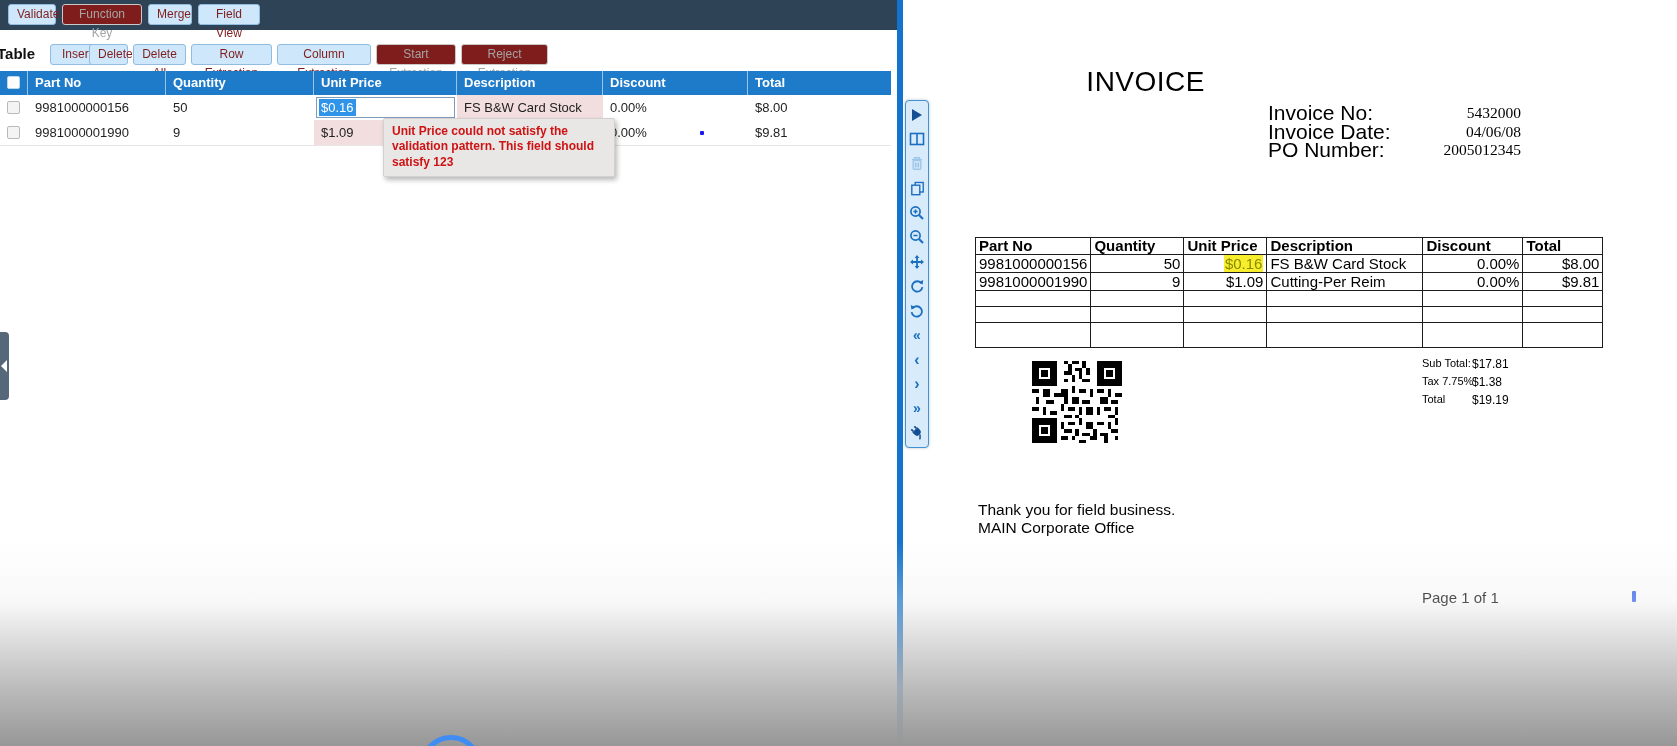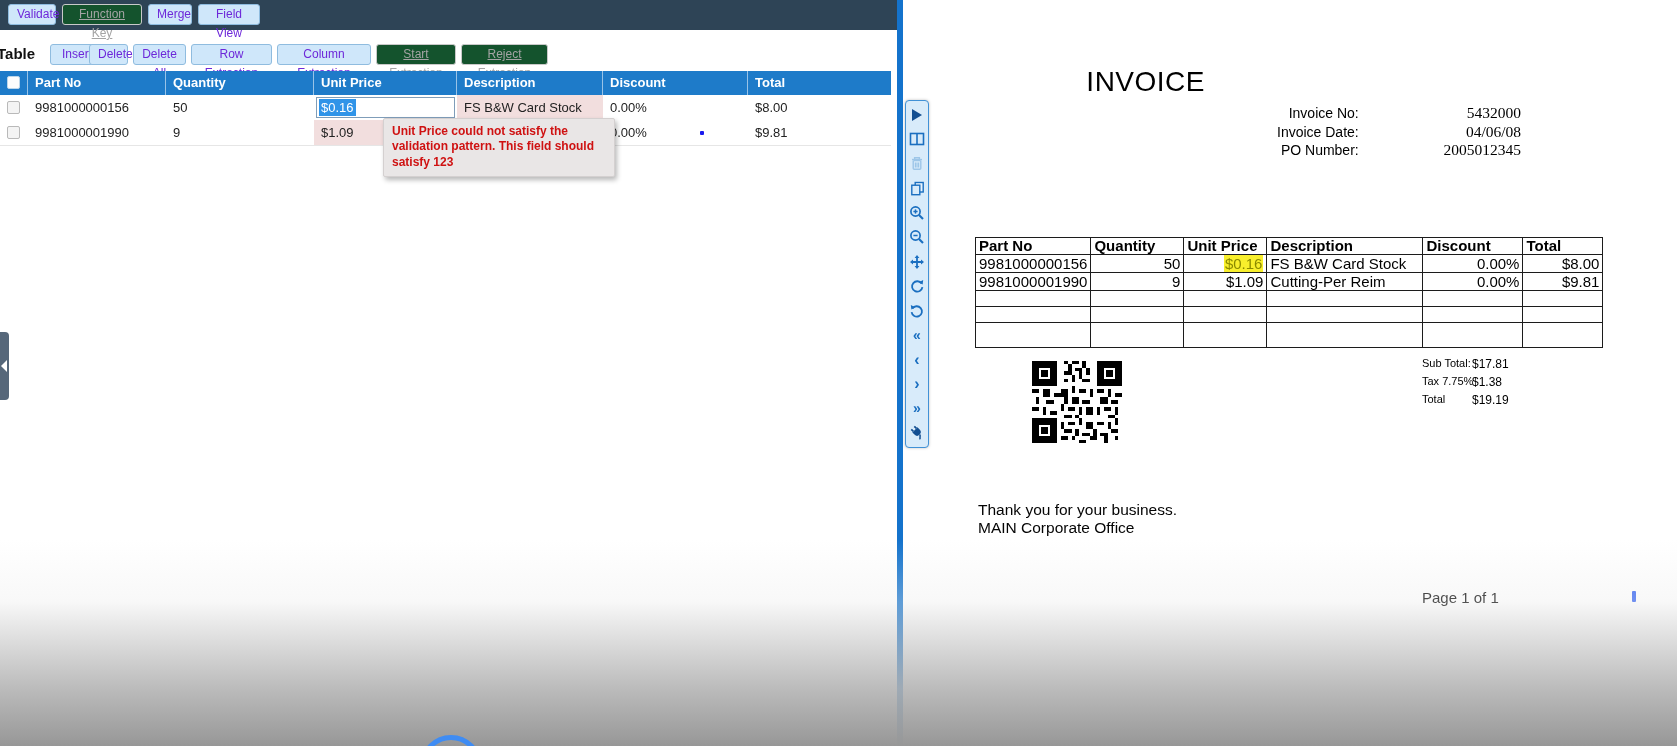--- a/index.html
+++ b/index.html
@@ -4,22 +4,22 @@
 <style>
   html,body{margin:0;padding:0;background:#fff;}
   #app{position:relative;width:1677px;height:746px;overflow:hidden;
        font-family:"Liberation Sans",sans-serif;background:#fff;}
   .abs{position:absolute;}
 
   
   .navbar{left:0;top:0;width:897px;height:30px;background:#2e4456;}
   .btn{display:inline-block;box-sizing:border-box;border-radius:3px;
        font-size:12px;line-height:19px;text-align:center;padding:0 8px;
-       background:#cfe7fa;border:1px solid #8fbcdf;color:#6d28d9;cursor:pointer;}
-  .btn.disabled{background:#14532d;border-color:#c9c9c9;color:#a4a4a4;cursor:default;text-decoration:underline;}
+       background:#cfe7fa;border:1px solid #8fbcdf;color:#7f1d1d;cursor:pointer;}
+  .btn.disabled{background:#7f1d1d;border-color:#c9c9c9;color:#a4a4a4;cursor:default;}
   .navbar .btn{position:absolute;top:4px;height:21px;}
 
   
   .panel-title{left:-3px;top:45px;font-size:15px;font-weight:bold;color:#101010;}
   .row2 .btn{position:absolute;top:44px;height:21px;}
 
   
   .grid-header{left:0;top:71px;width:891px;height:24px;background:#1e7bc9;}
   .gh-cell{position:absolute;top:0;height:24px;color:#fff;font-weight:bold;font-size:13px;
            line-height:24px;padding-left:7px;box-sizing:border-box;
@@ -59,21 +59,21 @@
              cursor:pointer;}
   .chev{color:#1b6fc0;font-weight:bold;font-size:14px;line-height:14px;}
   .play-tri{width:0;height:0;border-left:10px solid #134f92;
             border-top:6px solid transparent;border-bottom:6px solid transparent;}
 
   
   .doc{left:903px;top:0;width:774px;height:746px;background:#fff;color:#000;}
   .inv-title{position:absolute;left:182px;top:66px;width:120px;text-align:right;
              font-size:28px;font-weight:normal;letter-spacing:.5px;}
   .inv-text{position:absolute;font-size:15.5px;line-height:18.5px;color:#050505;}
-  .inv-meta-label{position:absolute;left:374px;top:104px;font-size:14px;line-height:18.5px;text-align:right;}
+  .inv-meta-label{position:absolute;left:365px;top:104px;font-size:21px;line-height:18.5px;}
   .inv-meta-value{position:absolute;left:492px;top:104px;width:126px;text-align:right;
                   font-size:15.5px;line-height:18.5px;font-family:Liberation Serif, serif;}
   table.inv{position:absolute;left:72px;top:237px;border-collapse:collapse;table-layout:fixed;}
   table.inv td,table.inv th{border:1.6px solid #1c1c1c;font-size:15px;padding:0 3px;
         white-space:nowrap;overflow:hidden;box-sizing:border-box;line-height:16px;}
   table.inv th{text-align:left;font-weight:bold;}
   .num{text-align:right;}
   .hl-yellow{background:#f8ef2c;color:#8a8a00;padding:0 1px;}
   .totals-label{position:absolute;left:519px;font-size:11px;}
   .totals-value{position:absolute;left:569px;width:100px;font-size:12px;}
@@ -384,21 +384,21 @@
           <rect x="22" y="19" width="2" height="1"></rect>
           <rect x="8" y="21" width="2" height="1"></rect>
           <rect x="11" y="21" width="1" height="1"></rect>
           <rect x="13" y="22" width="2" height="1"></rect>
           <rect x="16" y="21" width="2" height="1"></rect>
           <rect x="20" y="21" width="1" height="2"></rect>
           <rect x="23" y="21" width="1" height="1"></rect>
       </g>
     </svg>
 
-    <div class="inv-text" style="left:75px;top:501px">Thank you for your business.</div>
+    <div class="inv-text" style="left:75px;top:501px">Thank you for field business.</div>
     <div class="inv-text" style="left:75px;top:519px">MAIN Corporate Office</div>
 
     <div class="page-label">Page 1 of 1</div>
     <div class="caret-mark"></div>
   </div>
 
   <div class="abs fade"></div>
   <div class="abs arc"></div>
 
 </div>

